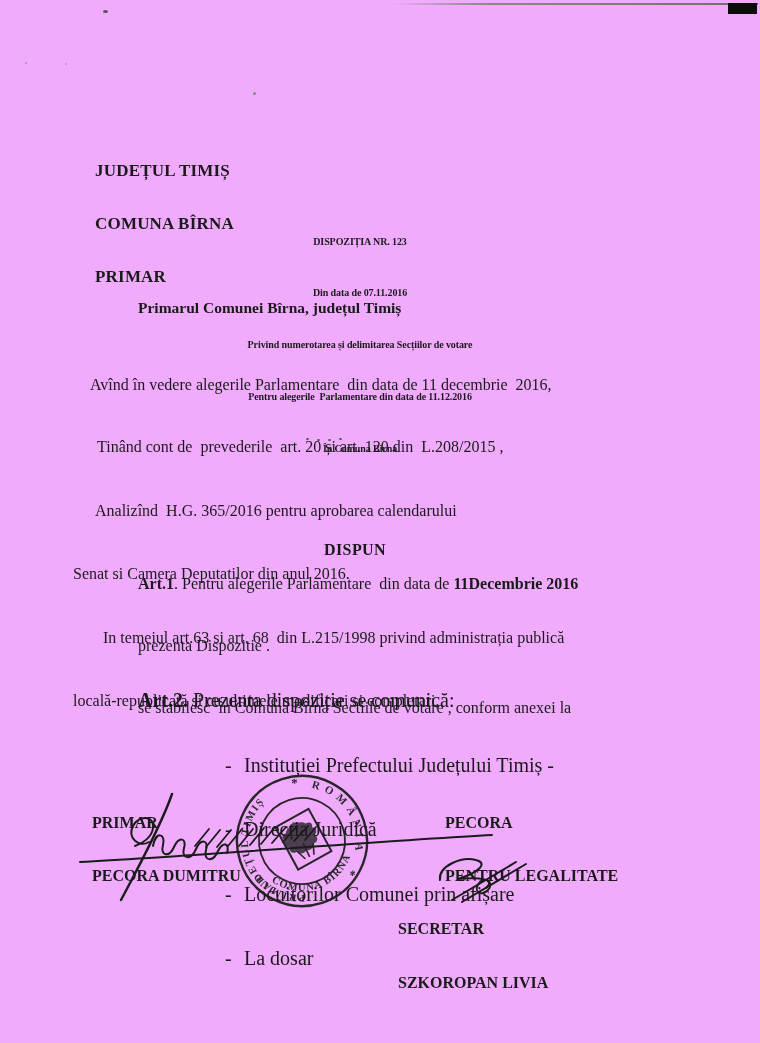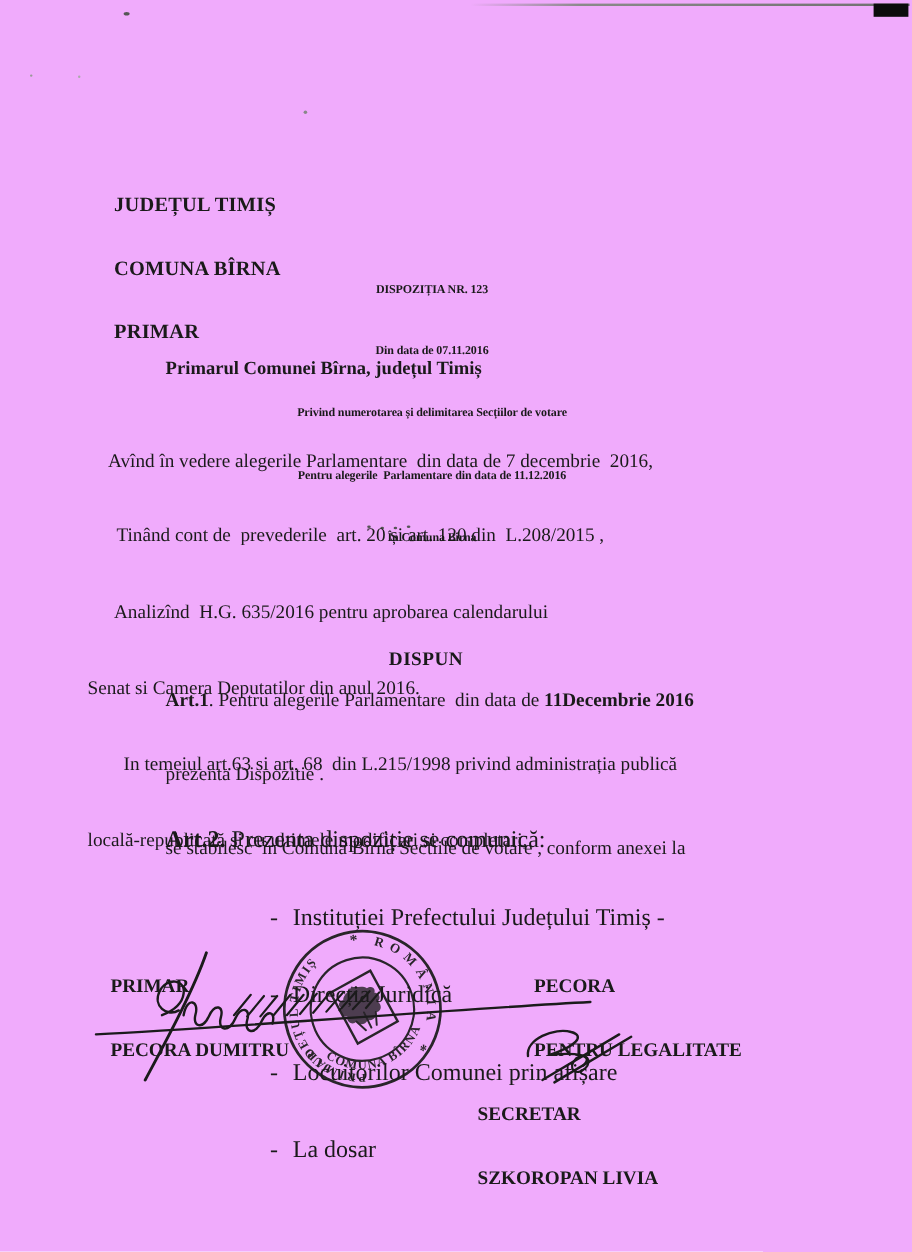--- a/index.html
+++ b/index.html
@@ -75,23 +75,23 @@
     <div>DISPOZIȚIA NR. 123</div>
     <div>Din data de 07.11.2016</div>
     <div>Privind numerotarea și delimitarea Secțiilor de votare</div>
     <div>Pentru alegerile  Parlamentare din data de 11.12.2016</div>
     <div>În Comuna Bîrna</div>
   </div>
 
   <div id="salutation" class="block">Primarul Comunei Bîrna, județul Timiș</div>
 
   <div id="preamble" class="block">
-    <div class="ind17">Avînd în vedere alegerile Parlamentare  din data de 7 decembrie  2016,</div>
+    <div class="ind17">Avînd în vedere alegerile Parlamentare  din data de 11 decembrie  2016,</div>
     <div class="ind24">Tinând cont de  prevederile  art. 20 și art. 120 din  L.208/2015 ,</div>
-    <div class="ind22 mt2">Analizînd  H.G. 635/2016 pentru aprobarea calendarului</div>
+    <div class="ind22 mt2">Analizînd  H.G. 365/2016 pentru aprobarea calendarului</div>
     <div>Senat si Camera Deputatilor din anul 2016.</div>
     <div class="ind30 mt2">In temeiul art.63 si art. 68  din L.215/1998 privind administrația publică</div>
     <div>locală-republicată si cu ultimele modificari si completari,</div>
   </div>
 
   <div id="dispun" class="block">DISPUN</div>
 
   <div id="art1" class="block">
     <div><span class="bold">Art.1</span><span>. Pentru alegerile Parlamentare  din data de </span><span class="bold">11Decembrie 2016</span></div>
     <div>prezenta Dispozitie .</div>

